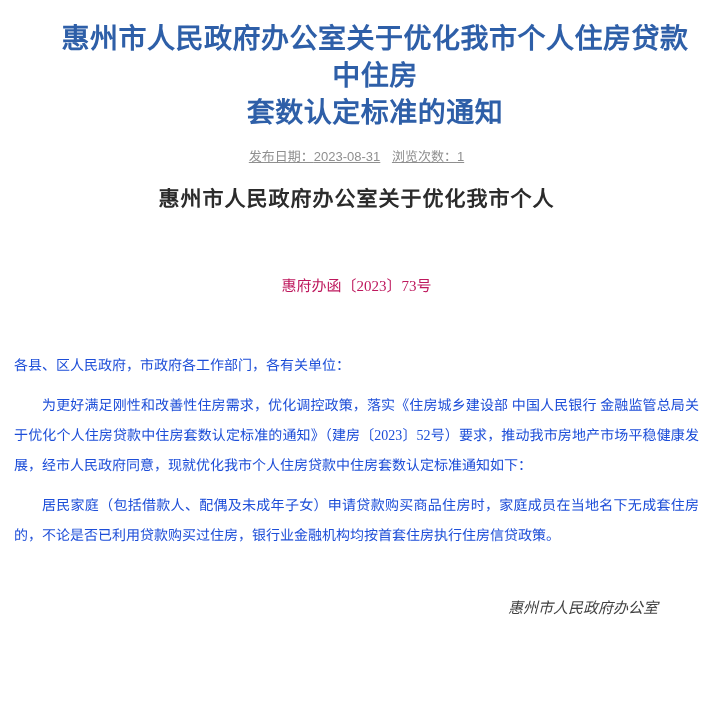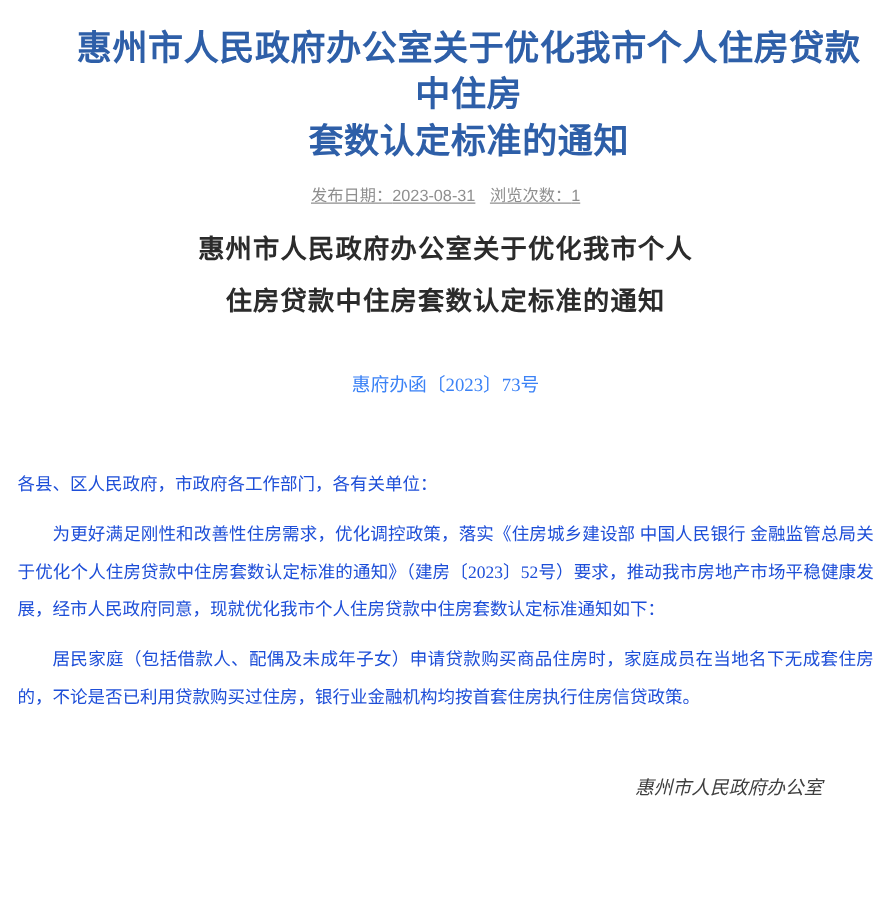--- a/index.html
+++ b/index.html
@@ -47,25 +47,25 @@
     font-size: 21px;
     font-weight: bold;
     line-height: 42px;
     color: #2b2b2b;
     letter-spacing: 1px;
     font-family: "Liberation Serif", "DejaVu Serif", serif;
   }
   .doc-title .line { display: block; }
   
   .doc-number {
-    margin-top: 37px;
+    margin-top: 56px;
     text-align: center;
     font-size: 15px;
     line-height: 20px;
-    color: #3b82f6;
+    color: #be185d;
     font-family: "Liberation Serif", "DejaVu Serif", serif;
   }
   
   .doc-body {
     margin-top: 55px;
     font-size: 14px;
     line-height: 30px;
     color: #1d4ed8;
     text-align: justify;
     font-family: "Liberation Serif", "DejaVu Serif", serif;
@@ -94,21 +94,20 @@
     <span class="line">套数认定标准的通知</span>
   </h1>
 
   <div class="meta-row">
     <span class="meta-item"><span>发布日期：</span><span>2023-08-31</span></span>
     <span class="meta-item"><span>浏览次数：</span><span>1</span></span>
   </div>
 
   <h2 class="doc-title">
     <span class="line">惠州市人民政府办公室关于优化我市个人</span>
-    <span class="line">住房贷款中住房套数认定标准的通知</span>
   </h2>
 
   <div class="doc-number">惠府办函〔2023〕73号</div>
 
   <div class="doc-body">
     <p>各县、区人民政府，市政府各工作部门，各有关单位：</p>
     <p class="indent">为更好满足刚性和改善性住房需求，优化调控政策，落实《住房城乡建设部 中国人民银行 金融监管总局关于优化个人住房贷款中住房套数认定标准的通知》（建房〔2023〕52号）要求，推动我市房地产市场平稳健康发展，经市人民政府同意，现就优化我市个人住房贷款中住房套数认定标准通知如下：</p>
     <p class="indent">居民家庭（包括借款人、配偶及未成年子女）申请贷款购买商品住房时，家庭成员在当地名下无成套住房的，不论是否已利用贷款购买过住房，银行业金融机构均按首套住房执行住房信贷政策。</p>
   </div>
 

